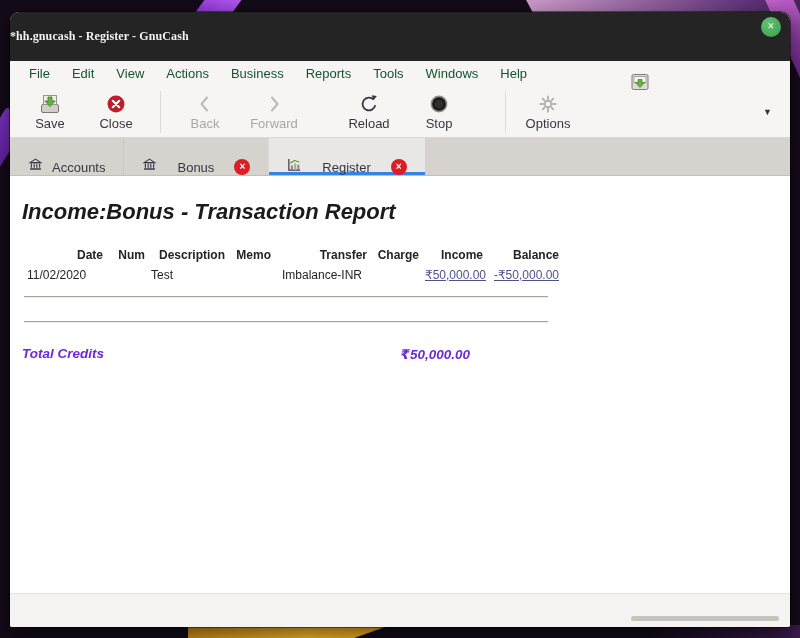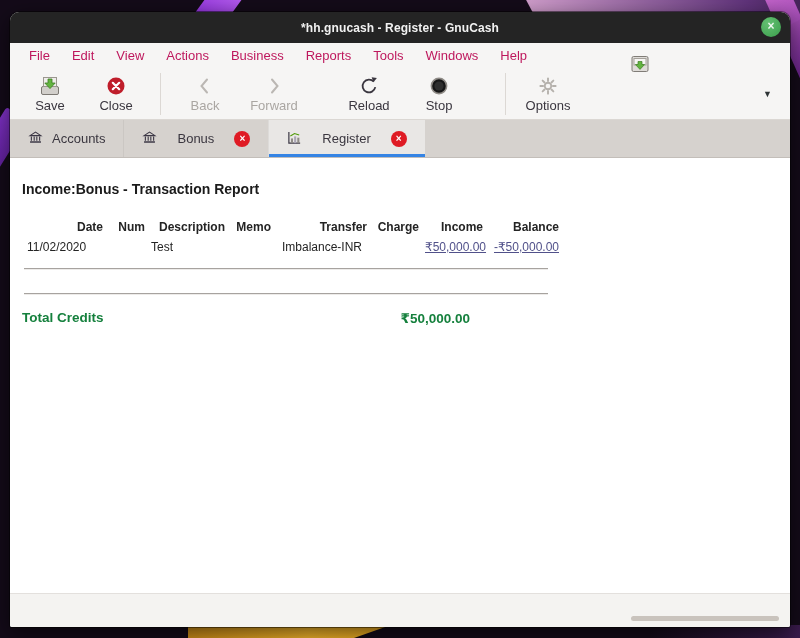--- a/index.html
+++ b/index.html
@@ -25,69 +25,69 @@
     clip-path:polygon(0 0,100% 0,83% 100%,0 100%);}
   .corner-br { position:absolute; right:0; bottom:0; width:150px; height:13px;
     background:linear-gradient(270deg,rgba(90,40,120,.55),rgba(0,0,0,0));}
 
   
   .window { position:absolute; left:10px; top:12px; width:780px; height:615px;
     background:#f6f5f4; border-radius:9px 9px 2px 2px;
     box-shadow:0 6px 22px rgba(0,0,0,.6), 0 0 0 1px rgba(0,0,0,.45);
     display:flex; flex-direction:column; overflow:hidden;}
 
-  .titlebar { flex:none; height:31px; background:#242424; position:relative;
-    display:flex; align-items:center; justify-content:center;}
+  .titlebar { flex:none; height:49px; background:#242424; position:relative;
+    display:flex; align-items:center; font-family:Liberation Serif, serif;}
   .titlebar-title { color:#f1f1f1; font-size:12px; font-weight:bold; letter-spacing:.1px;}
   .win-close-btn { position:absolute; right:9px; top:5px; width:20px; height:20px;
     border-radius:50%; background:radial-gradient(circle at 35% 30%,#64c072,#3b9e4c);
     color:#eef7f0; font-size:12px; font-weight:bold; line-height:19px; text-align:center; cursor:default;}
 
   .menubar { flex:none; height:25px; background:#f6f5f4; display:flex; align-items:center; padding:0 8px;}
-  .menu-item { padding:3px 11px; font-size:13px; color:#be185d;}
+  .menu-item { padding:3px 11px; font-size:13px; color:#14532d;}
 
   .toolbar { flex:none; height:52px; background:#f6f5f4; border-bottom:1px solid #dbd7d3;
     display:flex; align-items:center; padding:0 12px;}
   .tbtn { display:flex; flex-direction:column; align-items:center; justify-content:center;
     gap:1px; font-size:13px; color:#3a363f; min-width:56px; }
   .tbtn .ticon { height:22px; display:flex; align-items:center; justify-content:center;}
   .tbtn.disabled { color:#aaa6a2; }
   .tsep { width:1px; height:42px; background:#dcd8d4; }
   .tool-overflow { margin-left:auto; padding:0 6px; color:#2e3436; font-size:9px;}
 
   .w56{width:56px;} .w64{width:64px;} .w96{width:96px;gap:44px;} .w118{width:118px;}
   .ml9{margin-left:9px;} .ml10{margin-left:10px;} .ml12{margin-left:12px;}
   .ml14{margin-left:14px;} .ml16{margin-left:16px;} .ml18{margin-left:35px;}
   .ml38{margin-left:38px;} .mr4{margin-right:4px;} .ml6{margin-left:6px;}
 
   .tabbar { flex:none; height:38px; background:#d6d2ce; display:flex; align-items:stretch;
     border-bottom:1px solid #c3beb9;}
-  .tab { display:flex; align-items:center; gap:9px; padding:0 18px; font-size:13px;
+  .tab { display:flex; align-items:flex-end; gap:9px; padding:0 18px; font-size:13px;
     color:#3a363f; position:relative;}
   .tab + .tab { border-left:1px solid rgba(0,0,0,.05);gap:20px; }
   .tab.active { background:#e9e7e5; box-shadow:inset 0 -3px 0 #3584e4; }
   .tab-close { width:16px; height:16px; border-radius:50%; background:#df1b24; color:#fff;
     font-size:10px; font-weight:bold; line-height:15px; text-align:center;}
 
   .content { flex:1; background:#ffffff; padding-left:12px; overflow:hidden;}
-  .report-title { margin-top:23px; font-size:14px; font-weight:bold; color:#1b1b1b;}
+  .report-title { margin-top:23px; font-size:22px; font-weight:bold; color:#1b1b1b;font-style:italic;}
 
   table.txn { margin-top:21px; margin-left:2px; border-collapse:collapse; table-layout:fixed;
     font-size:12px; color:#242424; width:538px;}
   table.txn th { font-weight:bold; padding:2px 3px; white-space:nowrap;text-align:right;}
   table.txn td { padding:4px 3px 2px 3px; white-space:nowrap;}
   .al{text-align:left;} .ac{text-align:center;} .ar{text-align:right;}
   .amt-link { color:#51518a; text-decoration:underline; }
 
   .rule { width:524px; margin-left:2px; height:2px;
     border-top:1px solid #a7a39f; border-bottom:1px solid #edebe9;}
   .rule1 { margin-top:12px; } .rule2 { margin-top:23px; }
 
-  .total-row { width:448px; margin-top:15px; display:flex; justify-content:space-between;
-    font-size:13.5px; font-weight:bold; color:#15803d;}
+  .total-row { width:448px; margin-top:23px; display:flex; justify-content:space-between;
+    font-size:13.5px; font-weight:bold; color:#6d28d9;font-style:italic;}
 
   .bottombar { flex:none; height:34px; background:#f4f3f1; border-top:1px solid #e3e0dd; position:relative;}
   .hscroll-thumb { position:absolute; right:11px; top:22px; width:148px; height:5px;
     border-radius:3px; background:#c9c3bd;}
 </style>
 </head>
 <body>
 
 <div class="desktop">
   <div class="streak-left"></div>

